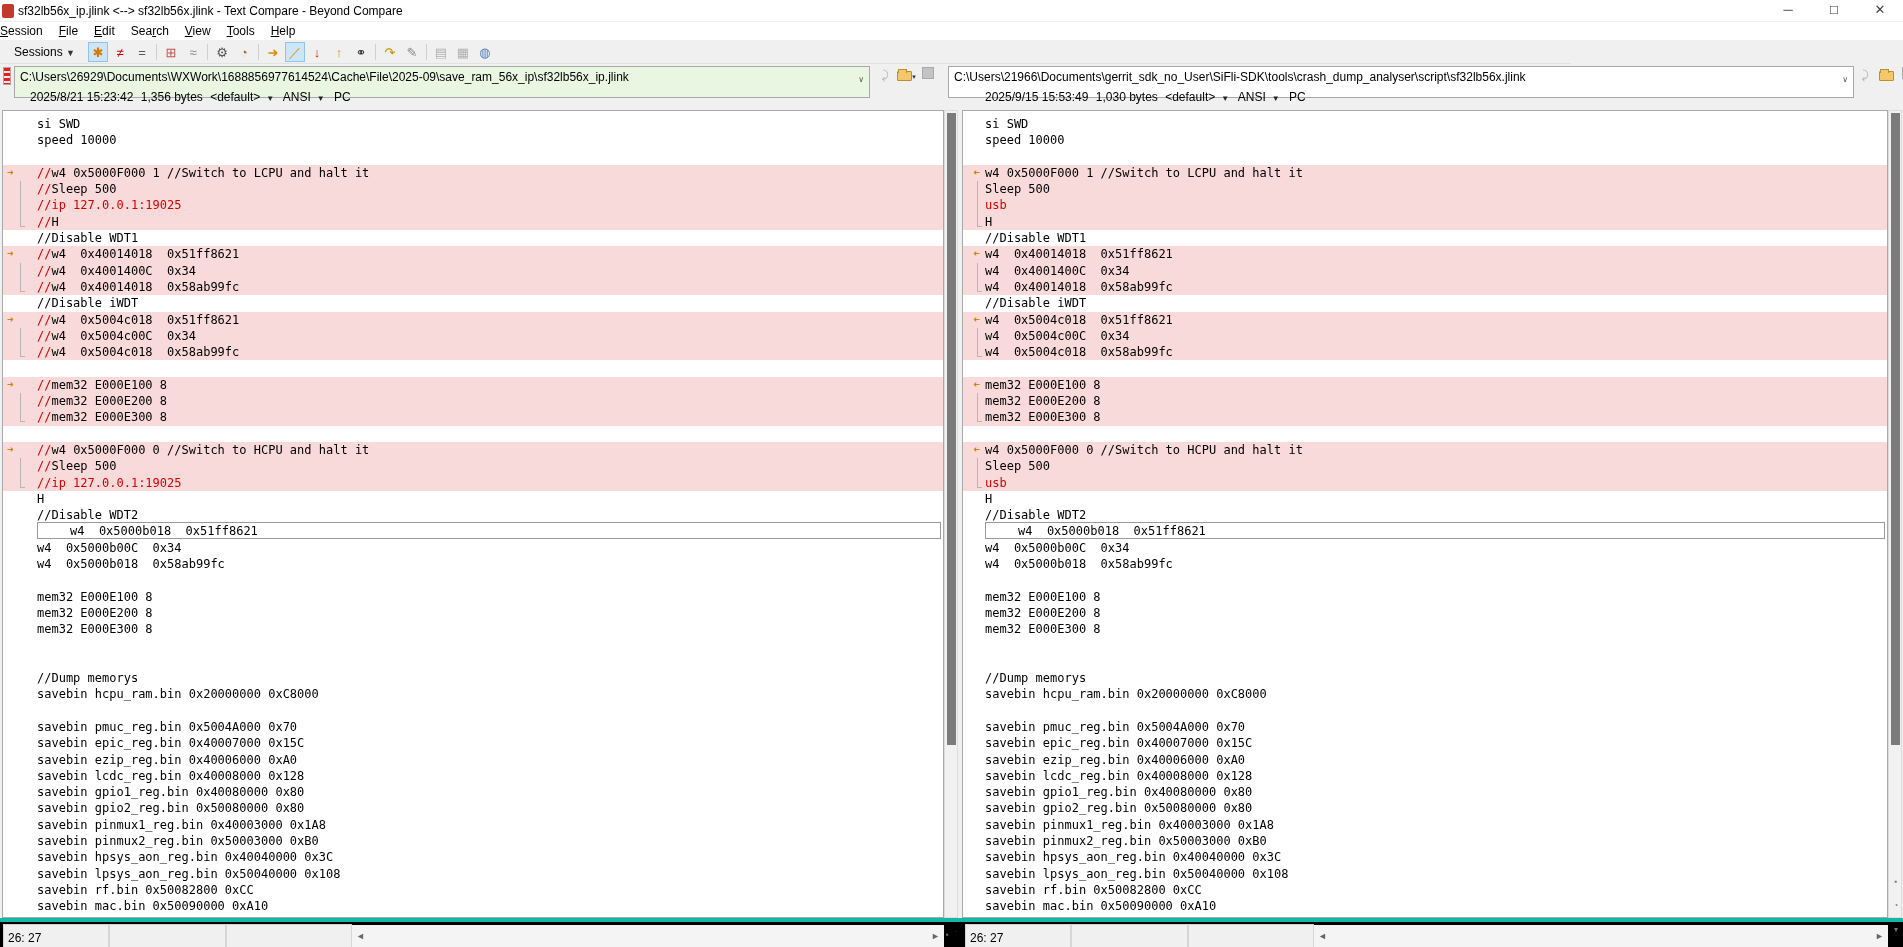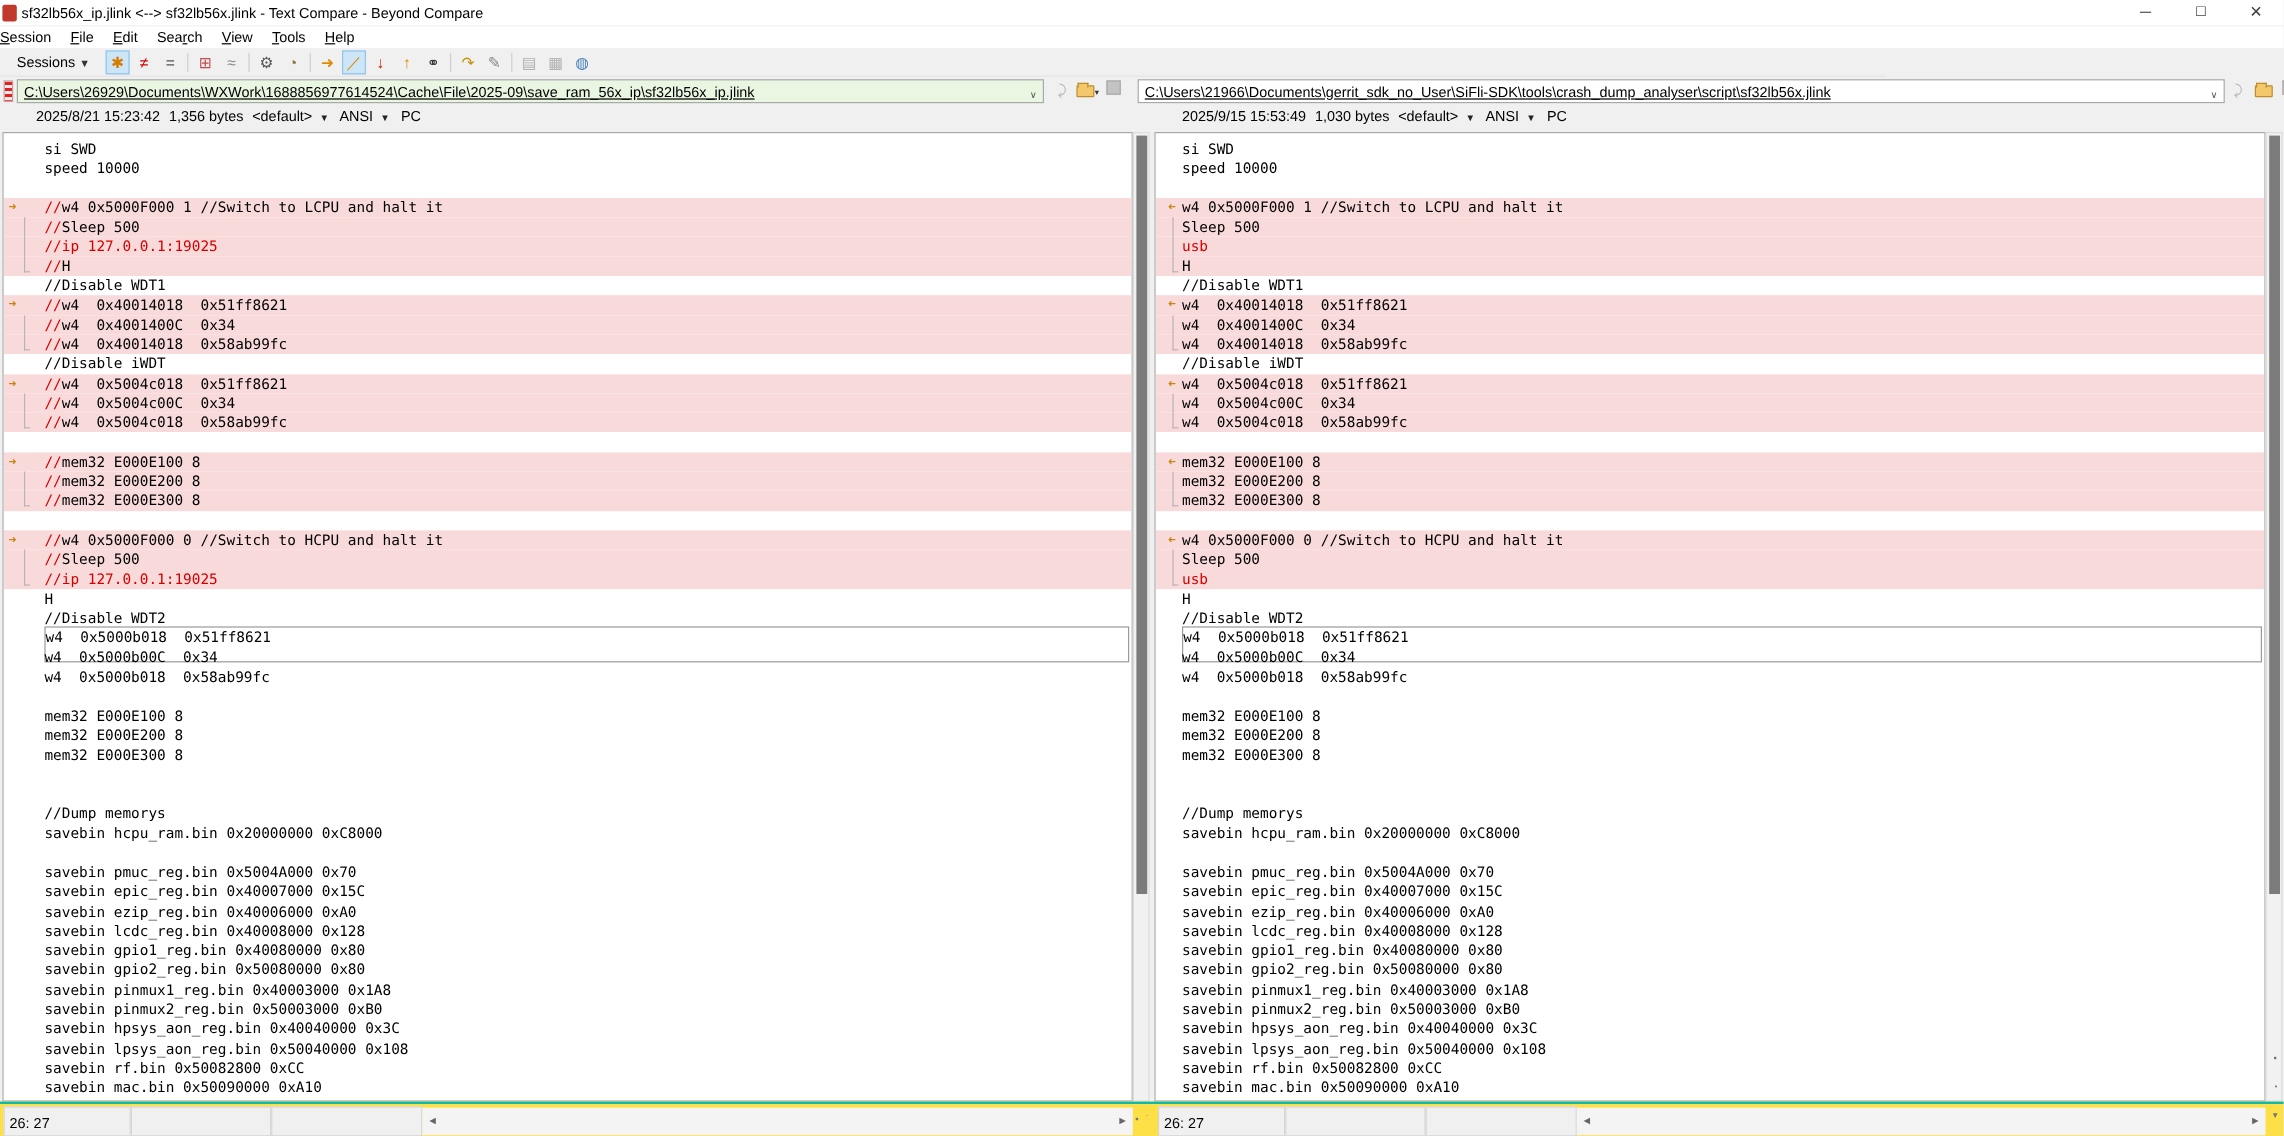--- a/index.html
+++ b/index.html
@@ -27,22 +27,22 @@
   #sessions-caret { color:#333; font-size:9px; }
   .tbicon { top:2px; width:20px; height:20px; text-align:center; line-height:19px; font-size:13px; border:1px solid transparent; }
   .tbicon.sel { background:#cde6f7; border:1px solid #90c3ea; }
   .tbsep { top:4px; width:1px; height:16px; background:#cfcfcf; }
   #tb-partial { left:-8px; top:2px; width:14px; height:20px; color:#d0a000; font-size:13px; line-height:19px; }
 
   
   #pathrow { left:0; top:64px; width:1903px; height:24px; background:#f0f0f0; }
   #active-grip { left:3px; top:3px; width:8px; height:18px;
      background:repeating-linear-gradient(#d22 0 3px, #f7e7e7 3px 5px); border:1px solid #c99; }
-  .pathbox { top:2px; height:20px; border:1px solid #a8a8a8; background:#fff; padding:3px 18px 0 5px;
-             white-space:nowrap; overflow:hidden; font-size:12px;text-decoration:underline; }
+  .pathbox { top:2px; height:32px; border:1px solid #a8a8a8; background:#fff; padding:3px 18px 0 5px;
+             white-space:nowrap; overflow:hidden; font-size:12px; }
   #path-left  { left:14px; width:856px; background:#e9f7e2; }
   #path-right { left:948px; width:906px; }
   .combo-caret { top:8px; font-size:8px; color:#555; }
   .pathbtns { top:3px; width:62px; height:18px; white-space:nowrap; }
   .pbtn { display:inline-block; width:18px; height:18px; text-align:center; line-height:17px; font-size:12px; }
   .folder { position:relative; display:inline-block; width:15px; height:10px; background:#f3c76a;
             border:1px solid #b98f2f; border-radius:1px; top:2px; }
   .folder:before { content:""; position:absolute; left:0; top:-3px; width:7px; height:3px;
             background:#f3c76a; border:1px solid #b98f2f; border-bottom:none; }
   .gray { color:#b5b5b5; }
@@ -57,38 +57,38 @@
   .pane { top:110px; height:808px; background:#ffffff; border:1px solid #a9a9a9; overflow:hidden; }
   #pane-left  { left:2px;  width:942px; }
   #pane-right { left:962px; width:926px; }
   .code { position:absolute; left:0; top:5px; right:0; font-family:"DejaVu Sans Mono", monospace;
           font-size:12px; }
   .row { position:relative; height:16.3px; white-space:pre; }
   .row.diff { background:#f9dada; }
   .row .txt { position:absolute; top:0; line-height:16.3px; }
   #pane-left  .row .txt { left:34px; right:2px; }
   #pane-right .row .txt { left:22px; right:2px; }
-  .row.cur .txt { border:1px solid #9a9a9a; background:#fff; top:-1px; height:30px; }
+  .row.cur .txt { border:1px solid #9a9a9a; background:#fff; top:-1px; height:17px;padding-left:32px; }
   .seg-r { color:#d40000; }
   .seg-k { color:#000; }
   .arrow { position:absolute; left:4px; top:2px; width:14px; height:13px; color:#c8860a;
            font-size:11px; line-height:12px; font-weight:bold; }
   #pane-right .arrow { transform:scaleX(-1); left:3px; }
   .tick-v { position:absolute; width:1px; top:0; height:16.3px; background:#b9b3b3; }
   #pane-left  .tick-v { left:17px; } #pane-right .tick-v { left:14px; }
   .tick-end { position:absolute; width:5px; height:1px; background:#b9b3b3; top:12px; }
   #pane-left  .tick-end { left:17px; } #pane-right .tick-end { left:14px; }
 
   
   .vscroll { top:110px; width:14px; height:808px; background:#f1f1f1; border:1px solid #dcdcdc; }
   #vscroll-left { left:944px; } #vscroll-right { left:1888px; }
   .vthumb { position:absolute; left:2px; top:2px; width:9px; height:632px; background:#7b7b7b; }
 
   
-  #bottom { left:0; top:918px; width:1903px; height:29px; background:#fde047; border-top:2px solid #14b8a6; }
+  #bottom { left:0; top:918px; width:1903px; height:29px; background:#000000; border-top:4px solid #14b8a6; }
   .cell { top:2px; height:25px; border:1px solid #d6d6d6; background:#f0f0f0; padding:6px 0 0 4px; }
   .hscroll { top:3px; height:23px; background:#f4f4f4; }
   .harrow { position:absolute; top:6px; color:#666; font-size:9px; }
   .splitdots { top:8px; color:#777; font-size:8px; letter-spacing:2px; }
   .cornerbtns { left:1889px; top:870px; width:14px; height:76px; color:#777; font-size:8px;
                 text-align:center; line-height:24px; }
 </style>
 </head>
 <body>
 

